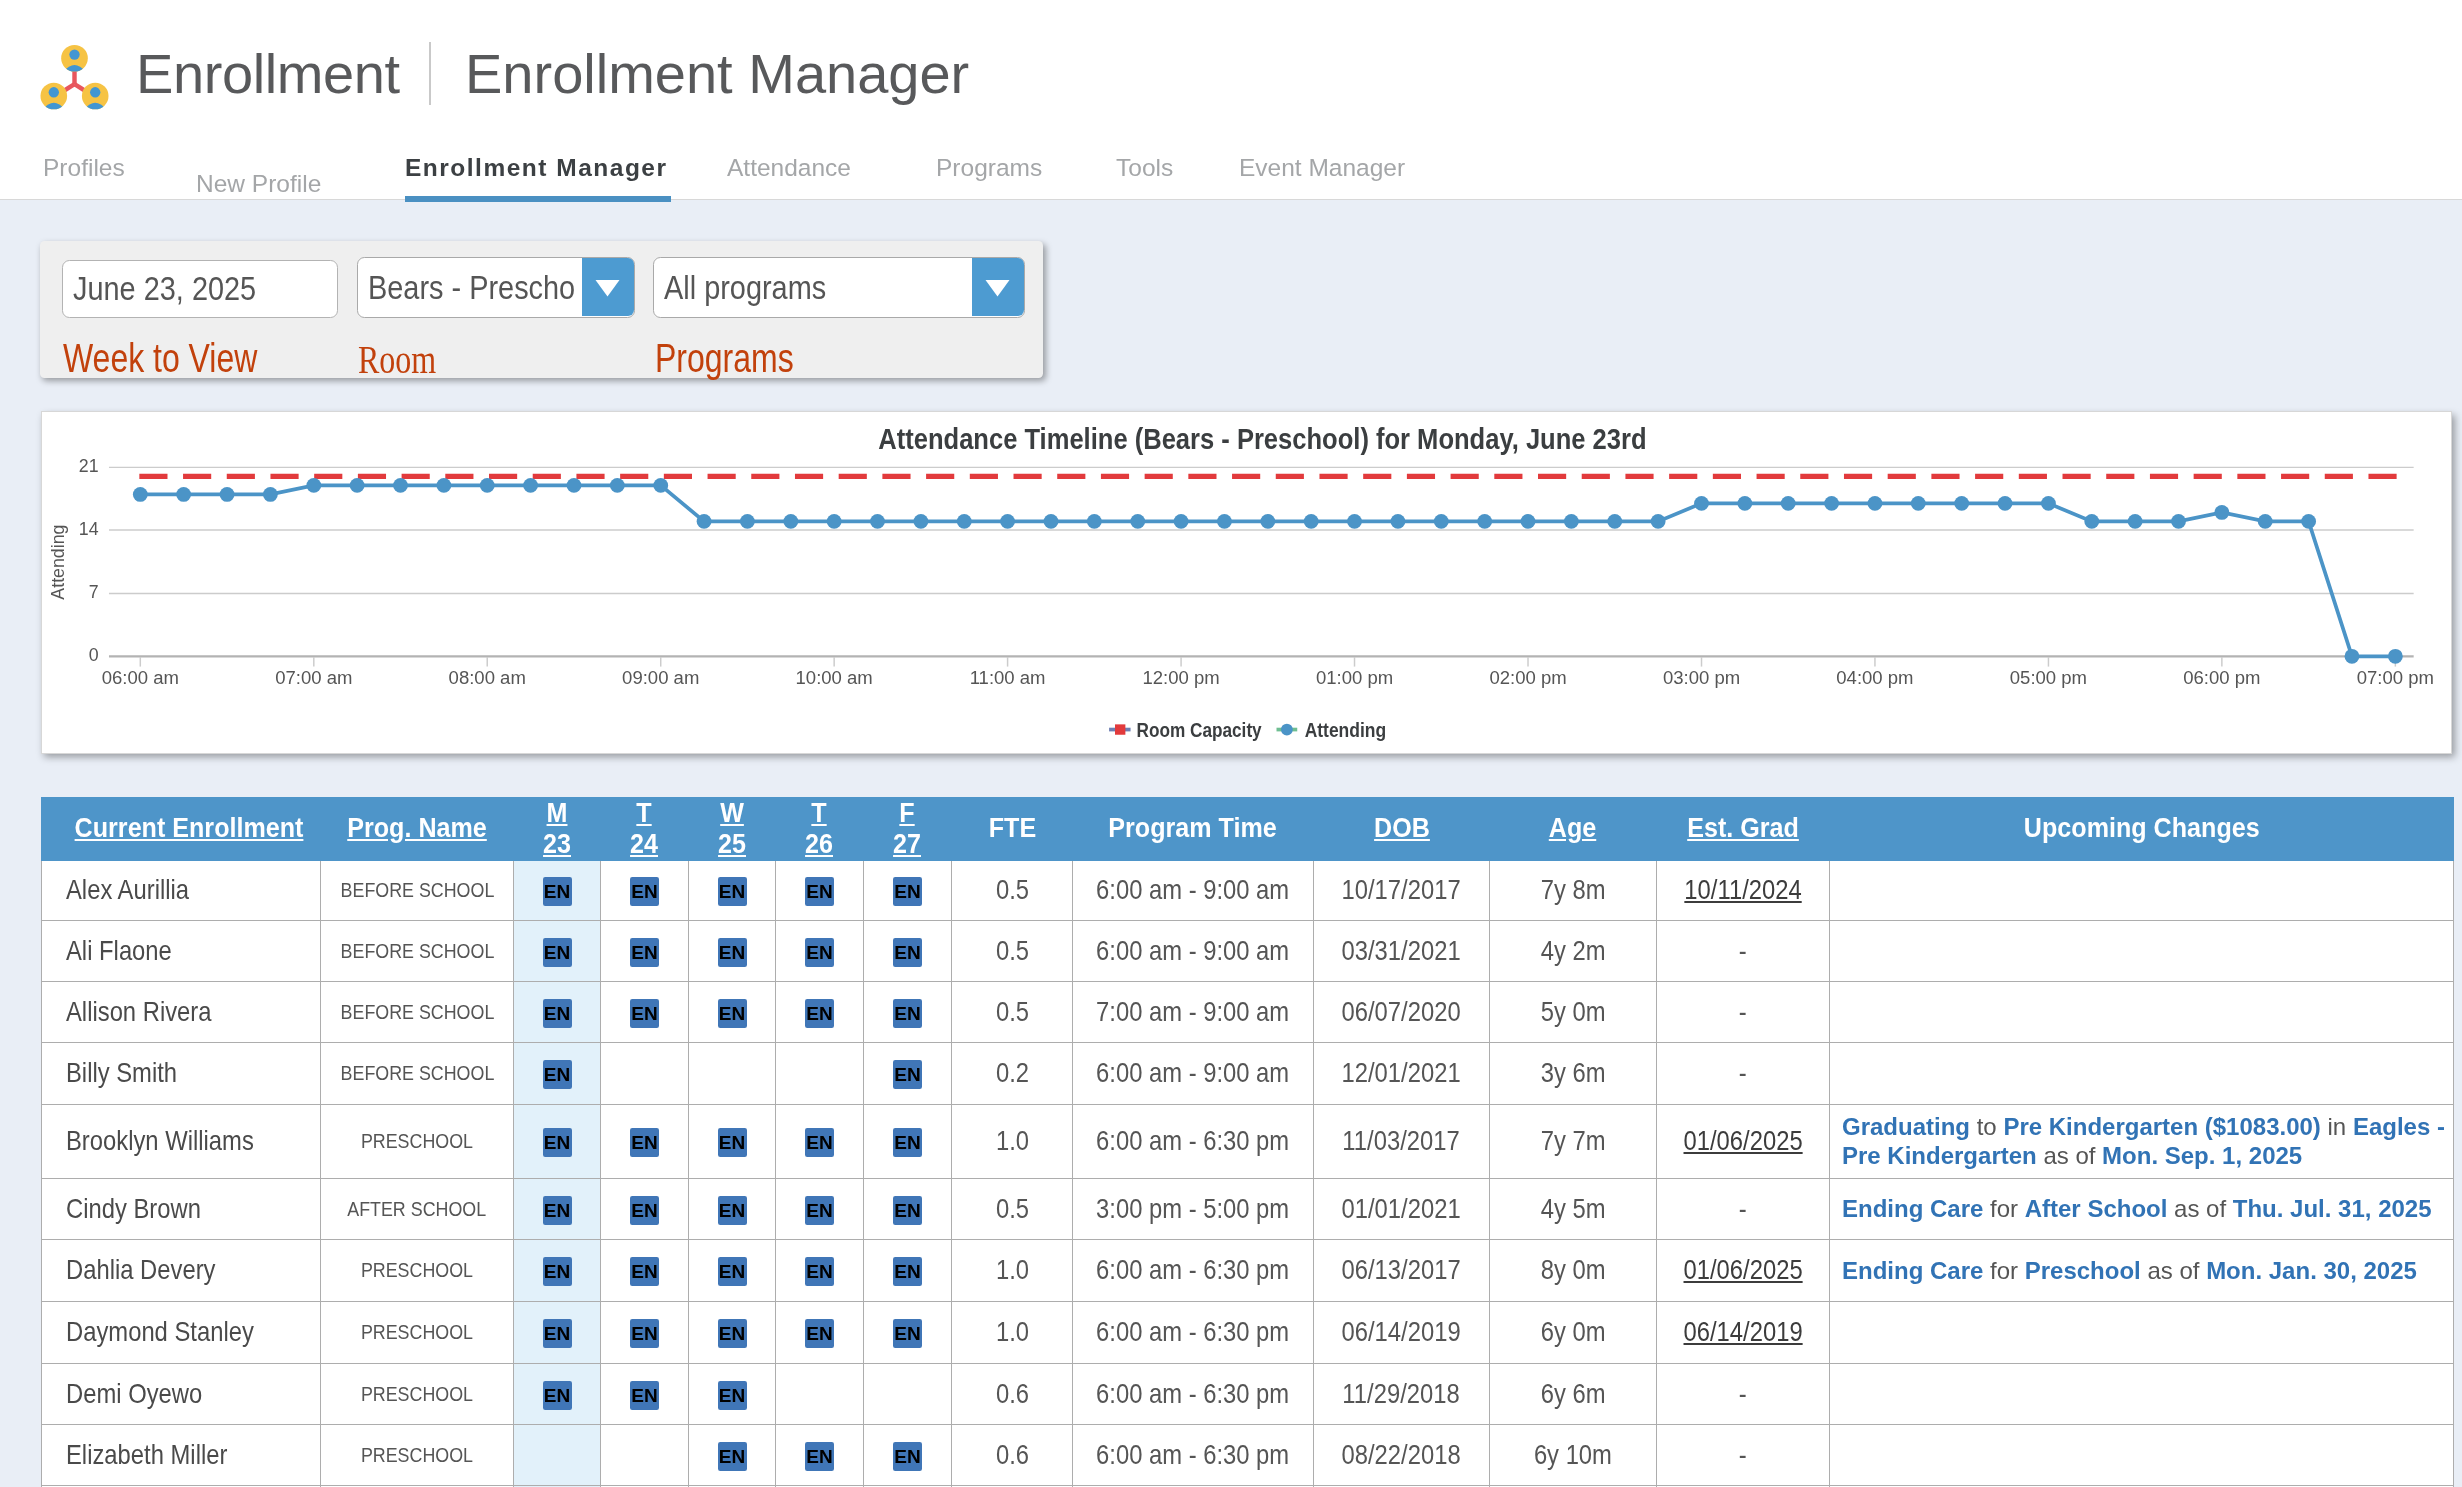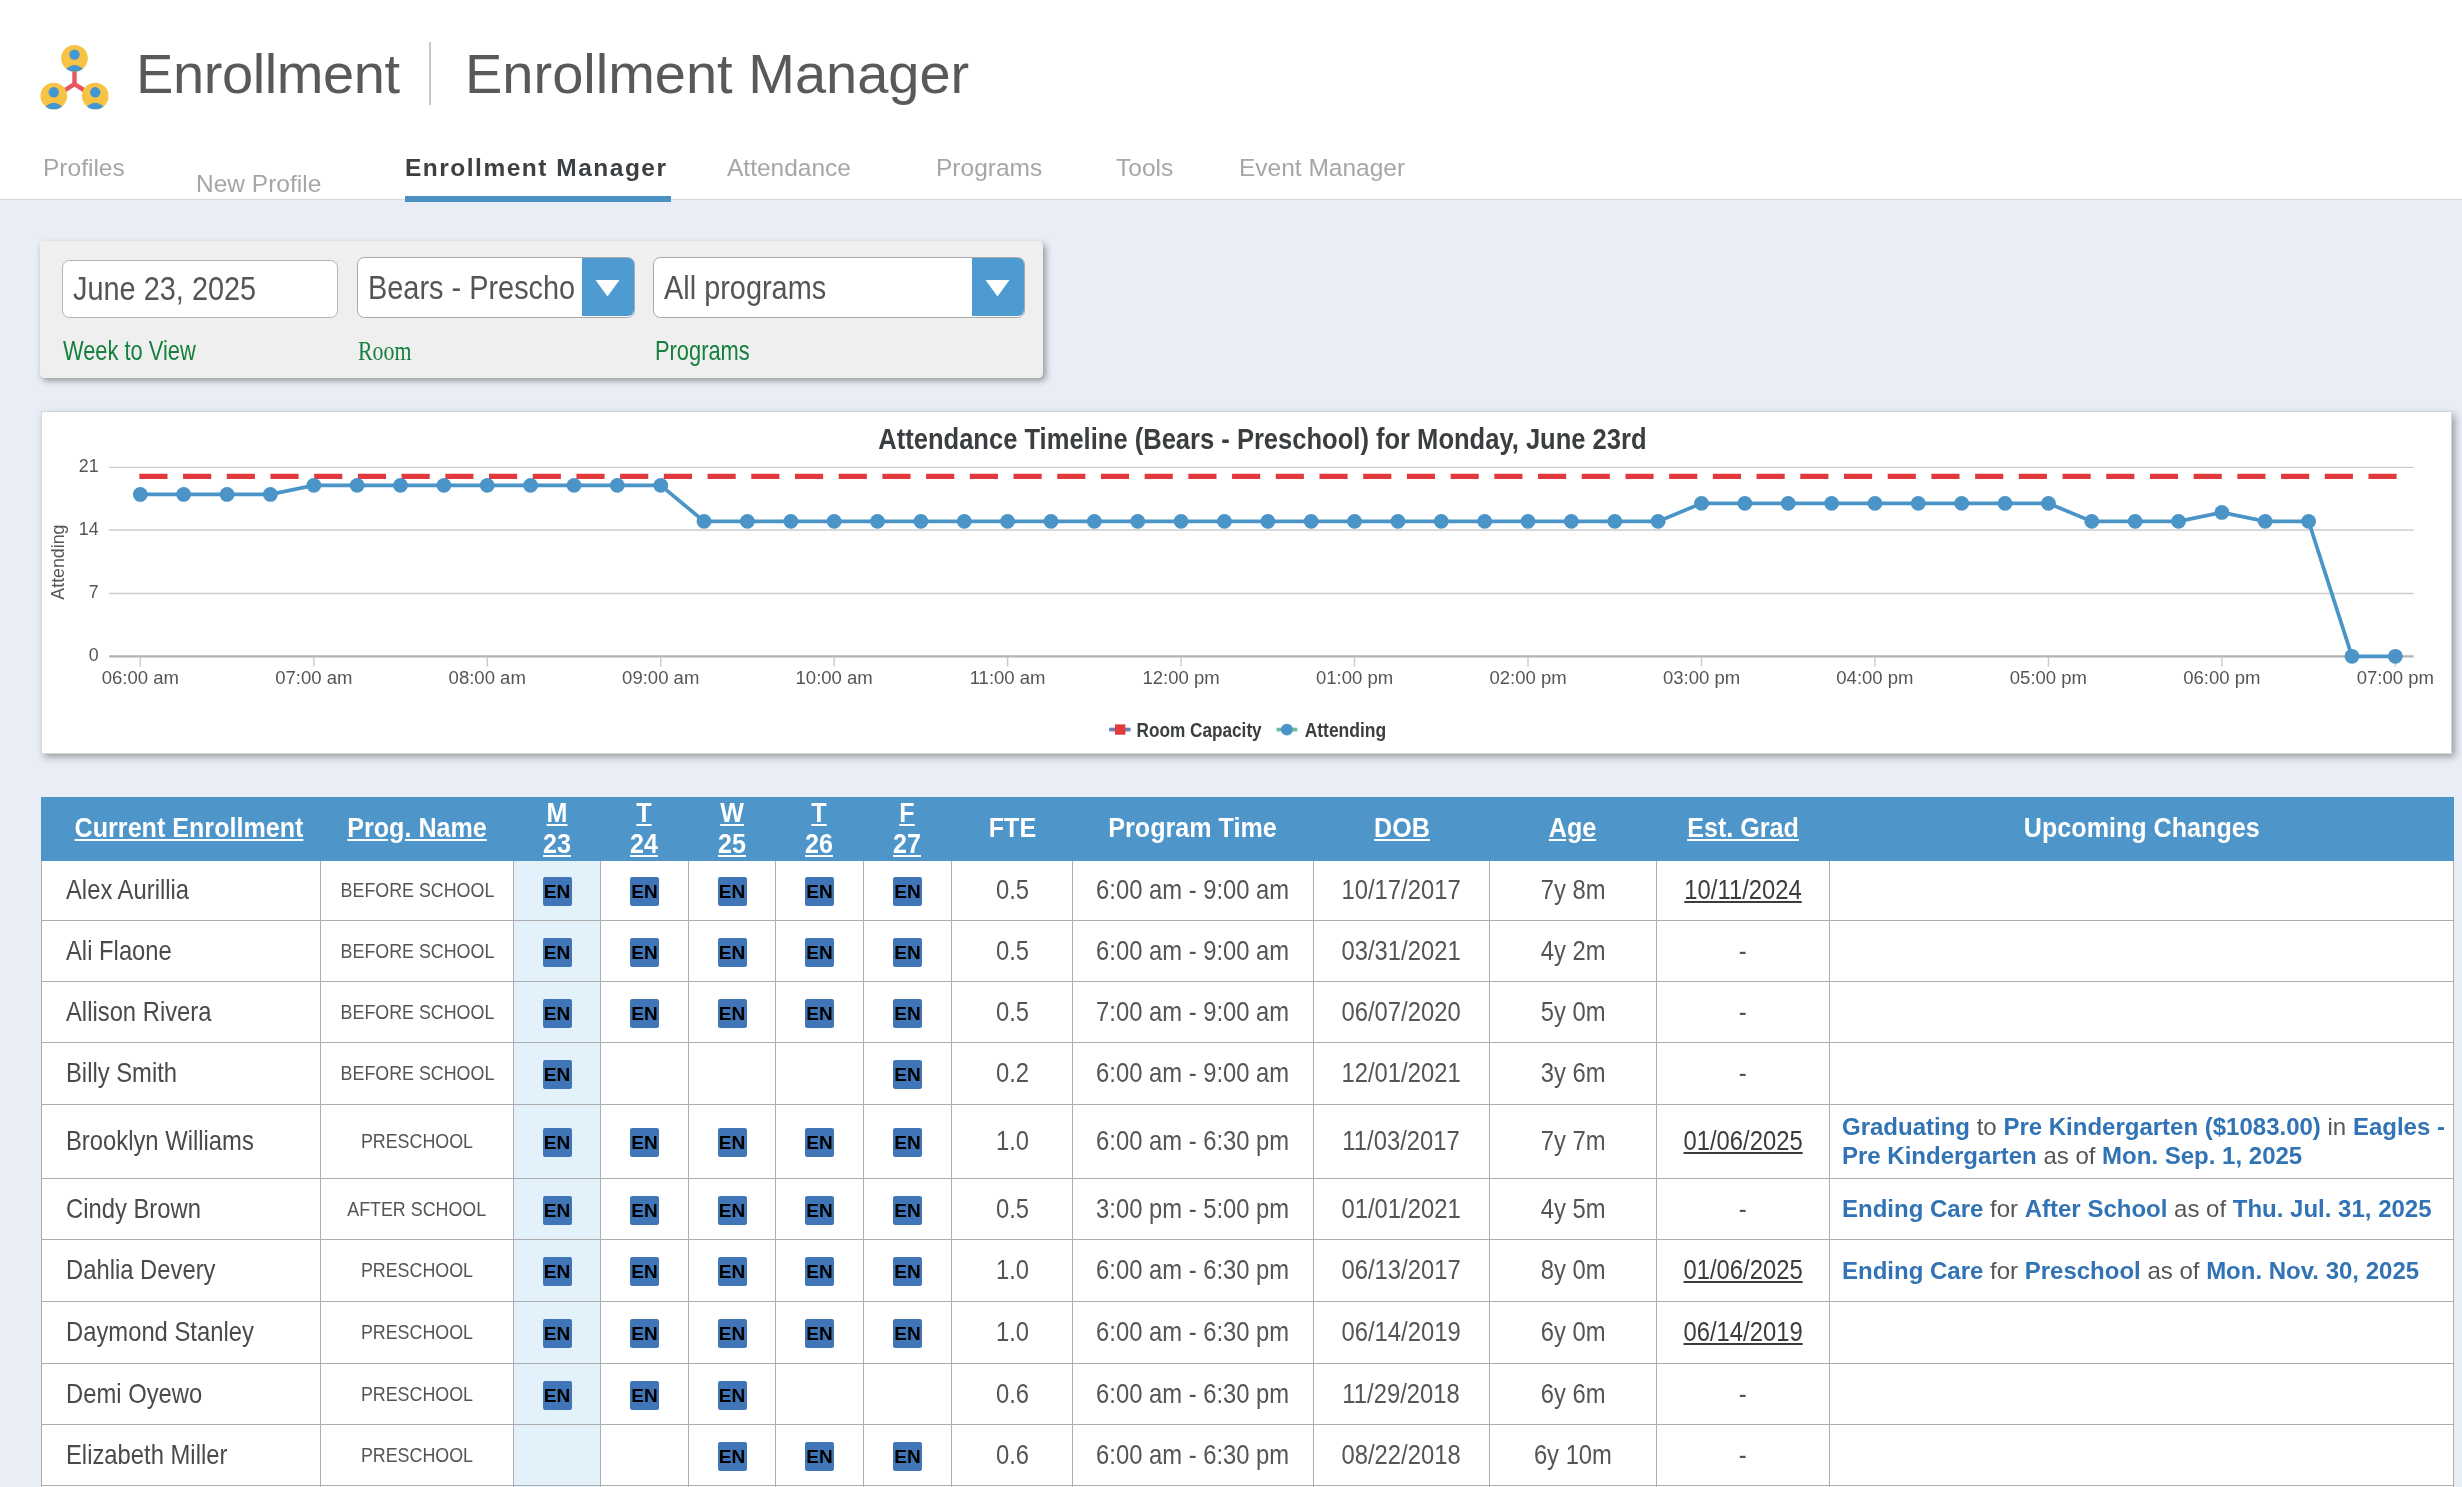--- a/index.html
+++ b/index.html
@@ -21,21 +21,21 @@
 #tbl .u { text-decoration:underline; }
 #tbl td.l, #tbl th.l { text-align:left; padding-left:24px; }
 .cxc { display:inline-block; transform:scaleX(0.85); transform-origin:50% 50%; white-space:nowrap; }
 #tbl td.nm { font-size:28px; color:#4a4a4a; }
 #tbl td.pg { font-size:21px; color:#555; }
 #tbl td.dm { background:#e2f1fa; }
 #tbl .en { display:inline-block; width:29px; height:29px; background:#4076b7; color:#000000; font-weight:bold; font-size:19px; line-height:29px; border-radius:2.2px; text-align:center; vertical-align:middle; letter-spacing:0; }
 #tbl td.up { font-size:24px; line-height:29px; color:#555; padding-left:12px; text-align:left; }
 #tbl td.up b { color:#3173b5; }
 #tbl .gu { text-decoration:underline; color:#3c3c3c; }
-.flabel { font-size:28px; color:#15803d; }
+.flabel { font-size:41px; color:#c2410c; }
 .flabel .cx { transform:scaleX(0.78); }
 </style>
 </head>
 <body>
 <div id="topbar"></div>
 <svg class="abs" style="left:39px; top:42px;" width="71" height="71" viewBox="0 0 96 96">
 <g stroke="#e8565e" stroke-width="6" fill="none">
 <line x1="48" y1="30" x2="48" y2="57"></line>
       <line x1="48" y1="57" x2="24" y2="72"></line>
       <line x1="48" y1="57" x2="72" y2="72"></line>
@@ -338,21 +338,21 @@
         <td class="d"><span class="en">EN</span></td>
         <td class="d"><span class="en">EN</span></td>
         <td class="d"><span class="en">EN</span></td>
         <td class="d"><span class="en">EN</span></td>
         <td><span class="cxc">1.0</span></td>
         <td><span class="cxc">6:00 am - 6:30 pm</span></td>
         <td><span class="cxc">06/13/2017</span></td>
         <td><span class="cxc">8y 0m</span></td>
         <td><span class="gu cxc">01/06/2025</span></td>
         <td class="up">
-          <div><b>Ending Care</b> for <b>Preschool</b> as of <b>Mon. Nov. 30, 2025</b></div>
+          <div><b>Ending Care</b> for <b>Preschool</b> as of <b>Mon. Jan. 30, 2025</b></div>
         </td>
       </tr>
 <tr style="height:62px">
         <td class="l nm"><span class="cx">Daymond Stanley</span></td>
         <td class="pg"><span class="cxc">PRESCHOOL</span></td>
         <td class="dm"><span class="en">EN</span></td>
         <td class="d"><span class="en">EN</span></td>
         <td class="d"><span class="en">EN</span></td>
         <td class="d"><span class="en">EN</span></td>
         <td class="d"><span class="en">EN</span></td>

